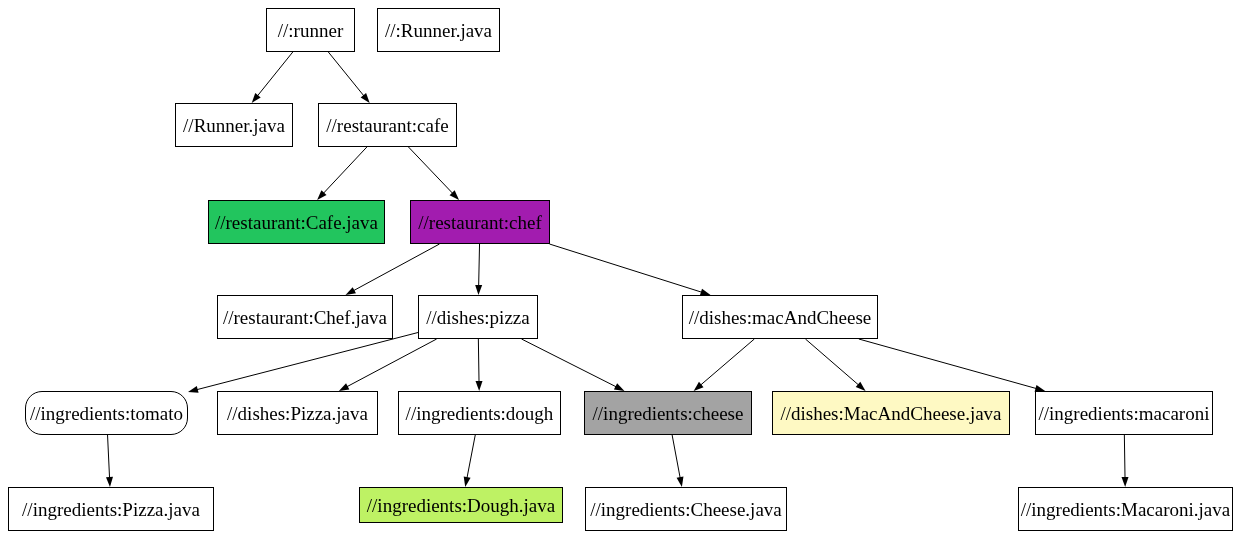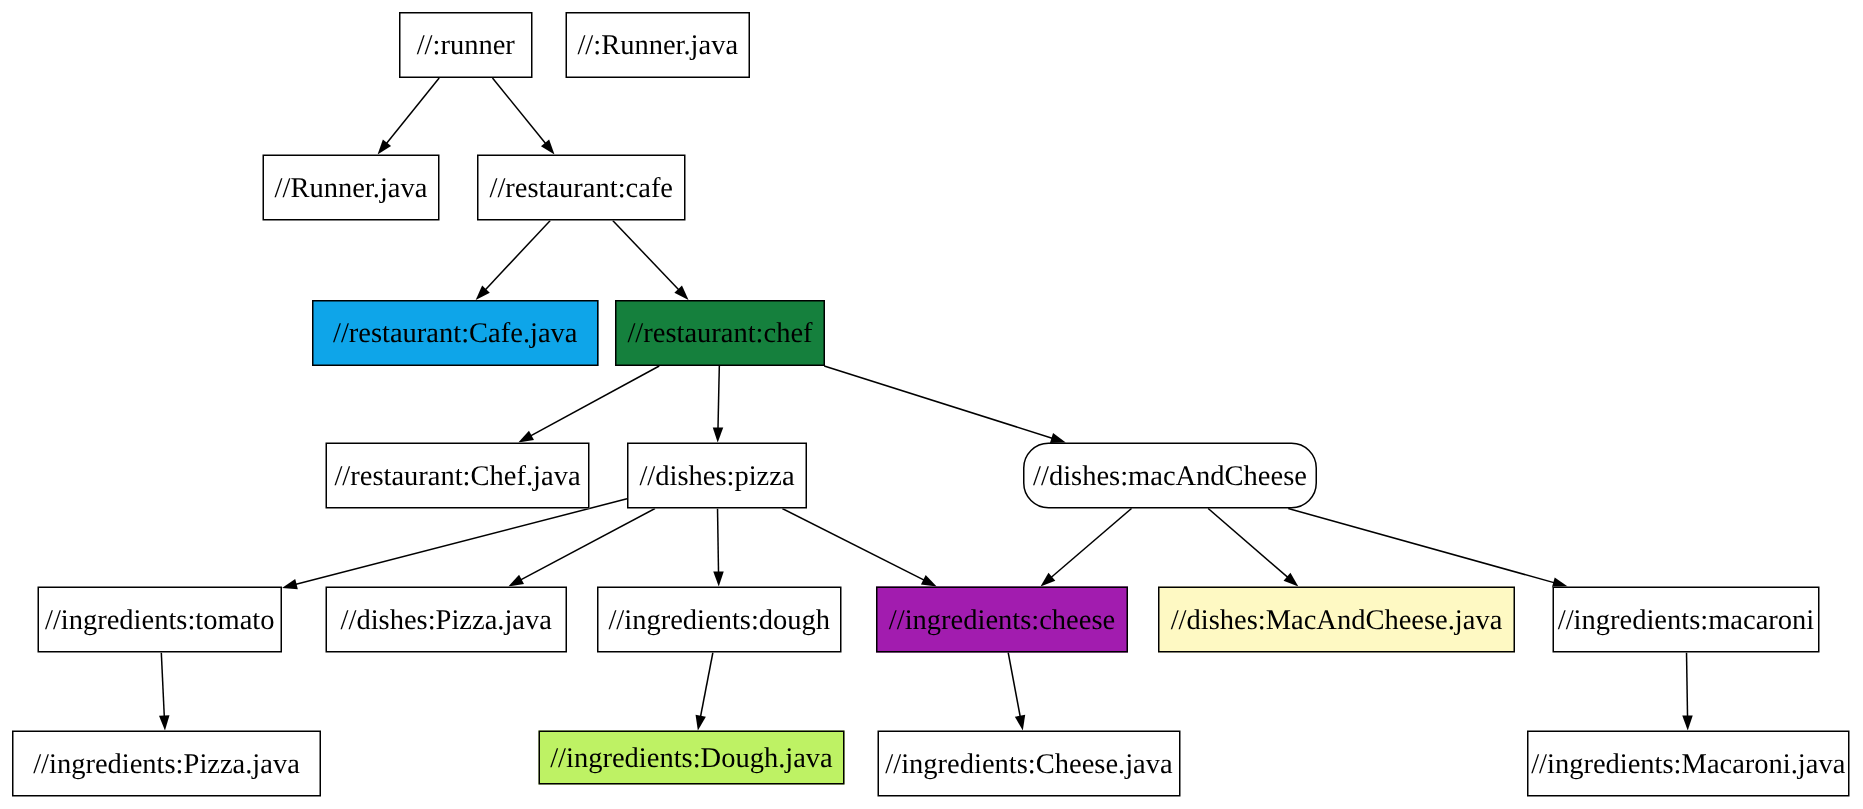--- a/index.html
+++ b/index.html
@@ -113,29 +113,29 @@
       <g>
         <line x1="1124.34375" y1="435" x2="1125.0156421629952" y2="478.00109843168775" stroke="#000000" stroke-width="1"></line>
         <polygon points="1125.15625,487 1121.5004462378731,477.055901305155 1128.499591902116,476.94653965415114" fill="#000000"></polygon>
       </g>
     </svg>
   <div id="node-layer">
       <div class="node" style="left: 266px; top: 8px; width: 89px; height: 44px; background: rgb(255, 255, 255); border-color: rgb(0, 0, 0); color: rgb(0, 0, 0);">//:runner</div>
       <div class="node" style="left: 377px; top: 8px; width: 123px; height: 44px; background: rgb(255, 255, 255); border-color: rgb(0, 0, 0); color: rgb(0, 0, 0);">//:Runner.java</div>
       <div class="node" style="left: 175px; top: 103px; width: 118px; height: 44px; background: rgb(255, 255, 255); border-color: rgb(0, 0, 0); color: rgb(0, 0, 0);">//Runner.java</div>
       <div class="node" style="left: 318px; top: 103px; width: 139px; height: 44px; background: rgb(255, 255, 255); border-color: rgb(0, 0, 0); color: rgb(0, 0, 0);">//restaurant:cafe</div>
-      <div class="node" style="left: 208px; top: 200px; width: 191px; height: 44px; background: #0ea5e9; border-color: rgb(0, 0, 0); color: rgb(0, 0, 0);">//restaurant:Cafe.java</div>
-      <div class="node" style="left: 410px; top: 200px; width: 140px; height: 44px; background: #15803d; border-color: rgb(0, 0, 0); color: rgb(0, 0, 0);">//restaurant:chef</div>
+      <div class="node" style="left: 208px; top: 200px; width: 177px; height: 44px; background: #22c55e; border-color: rgb(0, 0, 0); color: rgb(0, 0, 0);">//restaurant:Cafe.java</div>
+      <div class="node" style="left: 410px; top: 200px; width: 140px; height: 44px; background: #a21caf; border-color: rgb(0, 0, 0); color: rgb(0, 0, 0);">//restaurant:chef</div>
       <div class="node" style="left: 217px; top: 295px; width: 176px; height: 44px; background: rgb(255, 255, 255); border-color: rgb(0, 0, 0); color: rgb(0, 0, 0);">//restaurant:Chef.java</div>
       <div class="node" style="left: 418px; top: 295px; width: 120px; height: 44px; background: rgb(255, 255, 255); border-color: rgb(0, 0, 0); color: rgb(0, 0, 0);">//dishes:pizza</div>
-      <div class="node" style="left: 682px; top: 295px; width: 196px; height: 44px; background: rgb(255, 255, 255); border-color: rgb(0, 0, 0); color: rgb(0, 0, 0); border-radius: 17px;">//dishes:macAndCheese</div>
-      <div class="node" style="left: 25px; top: 391px; width: 163px; height: 44px; background: rgb(255, 255, 255); border-color: rgb(0, 0, 0); color: rgb(0, 0, 0);">//ingredients:tomato</div>
+      <div class="node" style="left: 682px; top: 295px; width: 196px; height: 44px; background: rgb(255, 255, 255); border-color: rgb(0, 0, 0); color: rgb(0, 0, 0);">//dishes:macAndCheese</div>
+      <div class="node" style="left: 25px; top: 391px; width: 163px; height: 44px; background: rgb(255, 255, 255); border-color: rgb(0, 0, 0); color: rgb(0, 0, 0); border-radius: 17px;">//ingredients:tomato</div>
       <div class="node" style="left: 217px; top: 391px; width: 161px; height: 44px; background: rgb(255, 255, 255); border-color: rgb(0, 0, 0); color: rgb(0, 0, 0);">//dishes:Pizza.java</div>
       <div class="node" style="left: 398px; top: 391px; width: 163px; height: 44px; background: rgb(255, 255, 255); border-color: rgb(0, 0, 0); color: #000000;">//ingredients:dough</div>
-      <div class="node" style="left: 584px; top: 391px; width: 168px; height: 44px; background: #a21caf; border-color: rgb(0, 0, 0); color: rgb(0, 0, 0);">//ingredients:cheese</div>
+      <div class="node" style="left: 584px; top: 391px; width: 168px; height: 44px; background: #a3a3a3; border-color: rgb(0, 0, 0); color: rgb(0, 0, 0);">//ingredients:cheese</div>
       <div class="node" style="left: 772px; top: 391px; width: 238px; height: 44px; background: #fef9c3; border-color: rgb(0, 0, 0); color: rgb(0, 0, 0);">//dishes:MacAndCheese.java</div>
       <div class="node" style="left: 1035px; top: 391px; width: 178px; height: 44px; background: rgb(255, 255, 255); border-color: rgb(0, 0, 0); color: rgb(0, 0, 0);">//ingredients:macaroni</div>
       <div class="node" style="left: 8px; top: 487px; width: 206px; height: 44px; background: rgb(255, 255, 255); border-color: rgb(0, 0, 0); color: rgb(0, 0, 0);">//ingredients:Pizza.java</div>
       <div class="node" style="left: 359px; top: 487px; width: 204px; height: 36px; background: #bef264; border-color: rgb(0, 0, 0); color: rgb(0, 0, 0);">//ingredients:Dough.java</div>
       <div class="node" style="left: 585px; top: 487px; width: 202px; height: 44px; background: rgb(255, 255, 255); border-color: rgb(0, 0, 0); color: rgb(0, 0, 0);">//ingredients:Cheese.java</div>
       <div class="node" style="left: 1018px; top: 487px; width: 215px; height: 44px; background: rgb(255, 255, 255); border-color: rgb(0, 0, 0); color: rgb(0, 0, 0); text-align: right;">//ingredients:Macaroni.java</div>
     </div>
 </div>
 
 </body></html>

